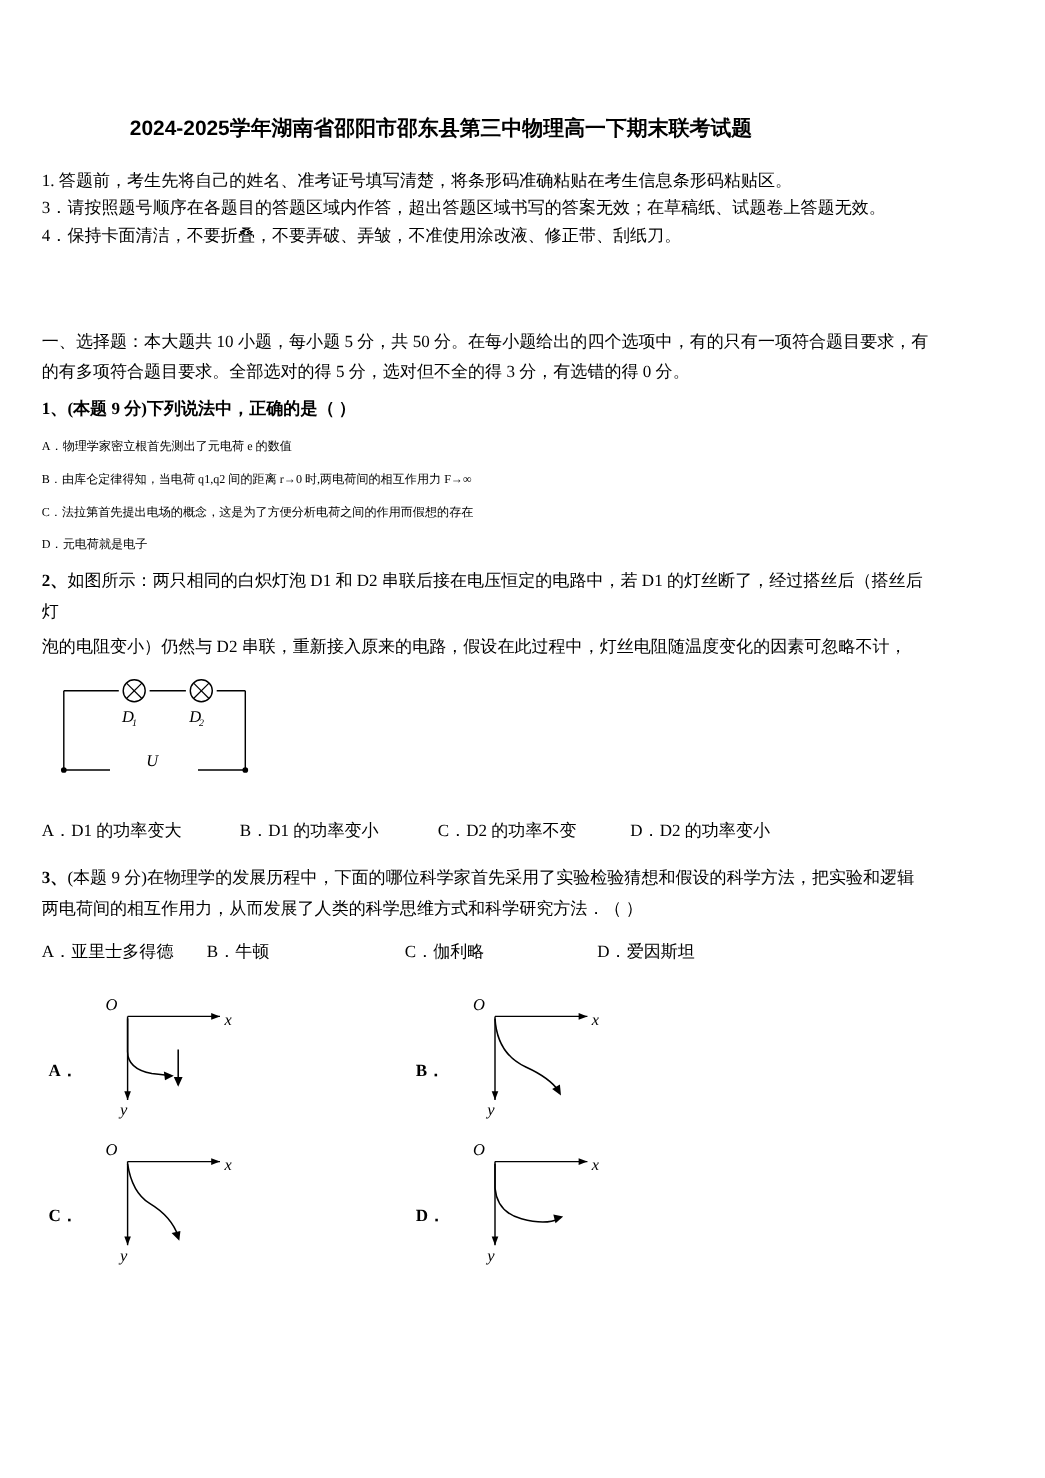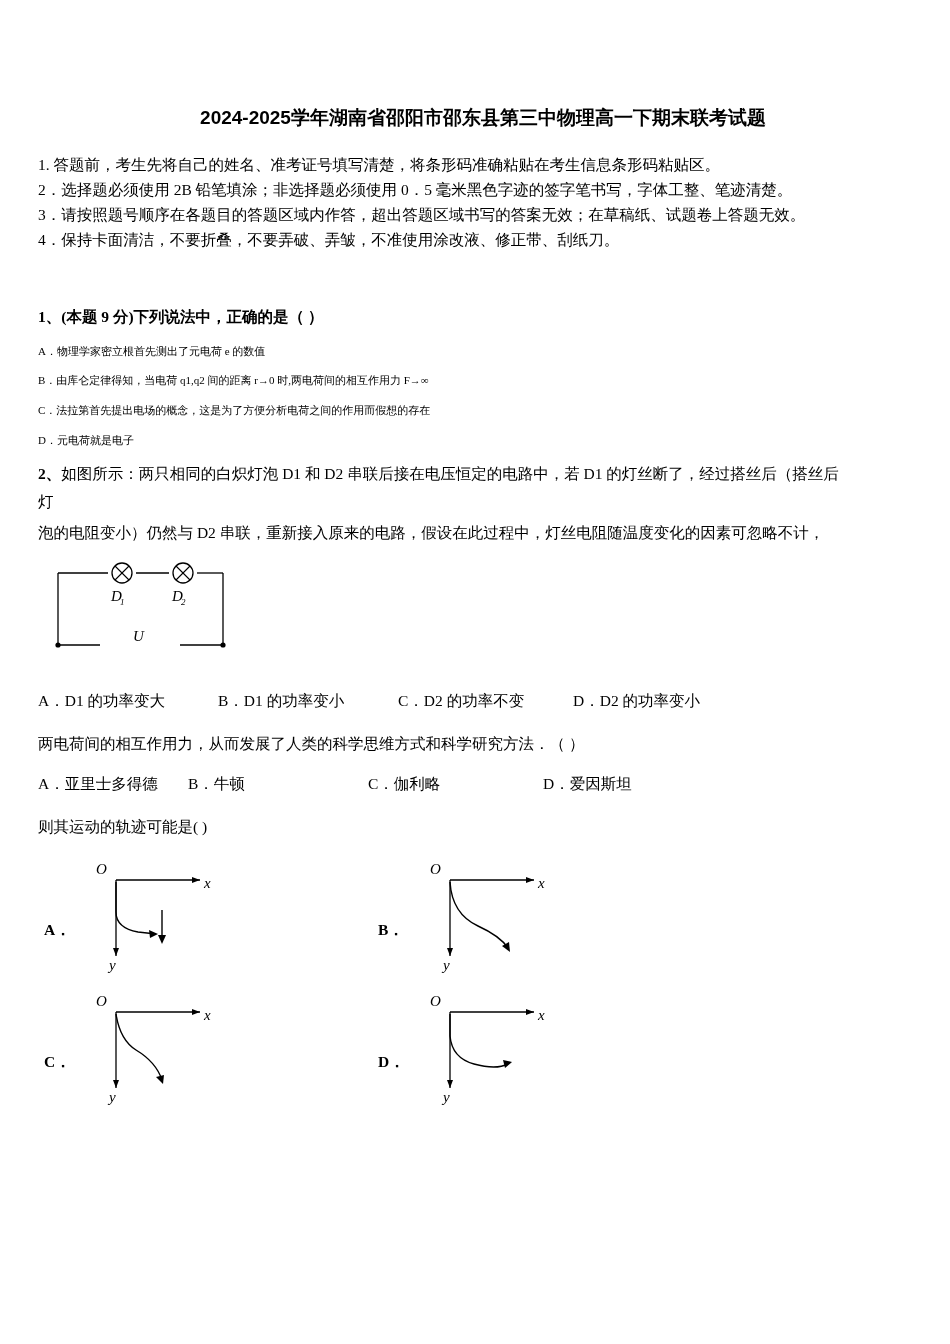--- a/index.html
+++ b/index.html
@@ -25,21 +25,21 @@
   .content {
     position: absolute;
     left: 118px;
     top: 105px;
     width: 730px;
   }
   .doc-title {
     font-family: "Liberation Sans", "DejaVu Sans", sans-serif;
     font-size: 19px;
     font-weight: bold;
-    text-align: center;
+    text-align: left;
     letter-spacing: 0px;
     margin: 0 0 14px 0;
     line-height: 1.35;
   }
   .notice-block {
     position: absolute;
     left: 38px;
     top: 152px;
     width: 810px;
     font-size: 15.5px;
@@ -126,27 +126,28 @@
 <body>
 
 <div class="page">
 
   <div class="content">
     <div class="doc-title">2024-2025学年湖南省邵阳市邵东县第三中物理高一下期末联考试题</div>
   </div>
 
   <div class="notice-block">
     <div class="notice-item">1.   答题前，考生先将自己的姓名、准考证号填写清楚，将条形码准确粘贴在考生信息条形码粘贴区。</div>
-    <div class="notice-item">2．选择题必须使用 2B 铅笔填涂；非选择题必须使用 0．5 毫米黑色字迹的签字笔书写，字体工整、笔迹清楚。</div>
     <div class="notice-item">3．请按照题号顺序在各题目的答题区域内作答，超出答题区域书写的答案无效；在草稿纸、试题卷上答题无效。</div>
     <div class="notice-item">4．保持卡面清洁，不要折叠，不要弄破、弄皱，不准使用涂改液、修正带、刮纸刀。</div>
   </div>
 
   <div class="section-block">
 
+    <div class="q-para">一、选择题：本大题共 10 小题，每小题 5 分，共 50 分。在每小题给出的四个选项中，有的只有一项符合题目要求，有</div>
+    <div class="q-para">的有多项符合题目要求。全部选对的得 5 分，选对但不全的得 3 分，有选错的得 0 分。</div>
 
     <div id="q1-block">
       <div class="q-para">
         <span class="q-num">1、</span><span class="bold">(本题 9 分)下列说法中，正确的是（   ）</span>
       </div>
       <div id="q1-options">
         <div class="opt-line">
           <span>A．物理学家密立根首先测出了元电荷 e 的数值</span>
         </div>
         <div class="opt-line">
@@ -200,31 +201,33 @@
 
       <div class="opts-row">
         <div class="cell" style="width:180px;">A．D1 的功率变大</div>
         <div class="cell" style="width:180px;">B．D1 的功率变小</div>
         <div class="cell" style="width:175px;">C．D2 的功率不变</div>
         <div class="cell">D．D2 的功率变小</div>
       </div>
     </div>
 
     <div style="margin-top:16px;">
+      <div class="q-para">
+        <span class="q-num">3、</span><span>(本题 9 分)在物理学的发展历程中，下面的哪位科学家首先采用了实验检验猜想和假设的科学方法，把实验和逻辑</span>
+      </div>
       <div class="q-para">两电荷间的相互作用力，从而发展了人类的科学思维方式和科学研究方法．（   ）</div>
       <div class="opts-row" style="margin-top:12px;">
         <div class="cell" style="width:150px;">A．亚里士多得德</div>
         <div class="cell" style="width:180px;">B．牛顿</div>
         <div class="cell" style="width:175px;">C．伽利略</div>
         <div class="cell">D．爱因斯坦</div>
       </div>
     </div>
 
     <div style="margin-top:16px;">
-      <div class="q-para">则其运动的轨迹可能是(       )</div>
 
       <div class="traj-grid">
 
         <div class="traj-label" style="left:6px; top:64px;">A．</div>
         <div class="traj-cell" style="left:40px; top:0px;">
           <svg width="180" height="128" viewBox="0 0 180 128">
             <text x="18" y="22" class="axis-letter" font-size="15">O</text>
             <line x1="38" y1="28" x2="122" y2="28" stroke="#000" stroke-width="1.3"></line>
             <polygon points="122,28 114,25 114,31" fill="#000"></polygon>
             <text x="126" y="36" class="axis-letter" font-size="14">x</text>

